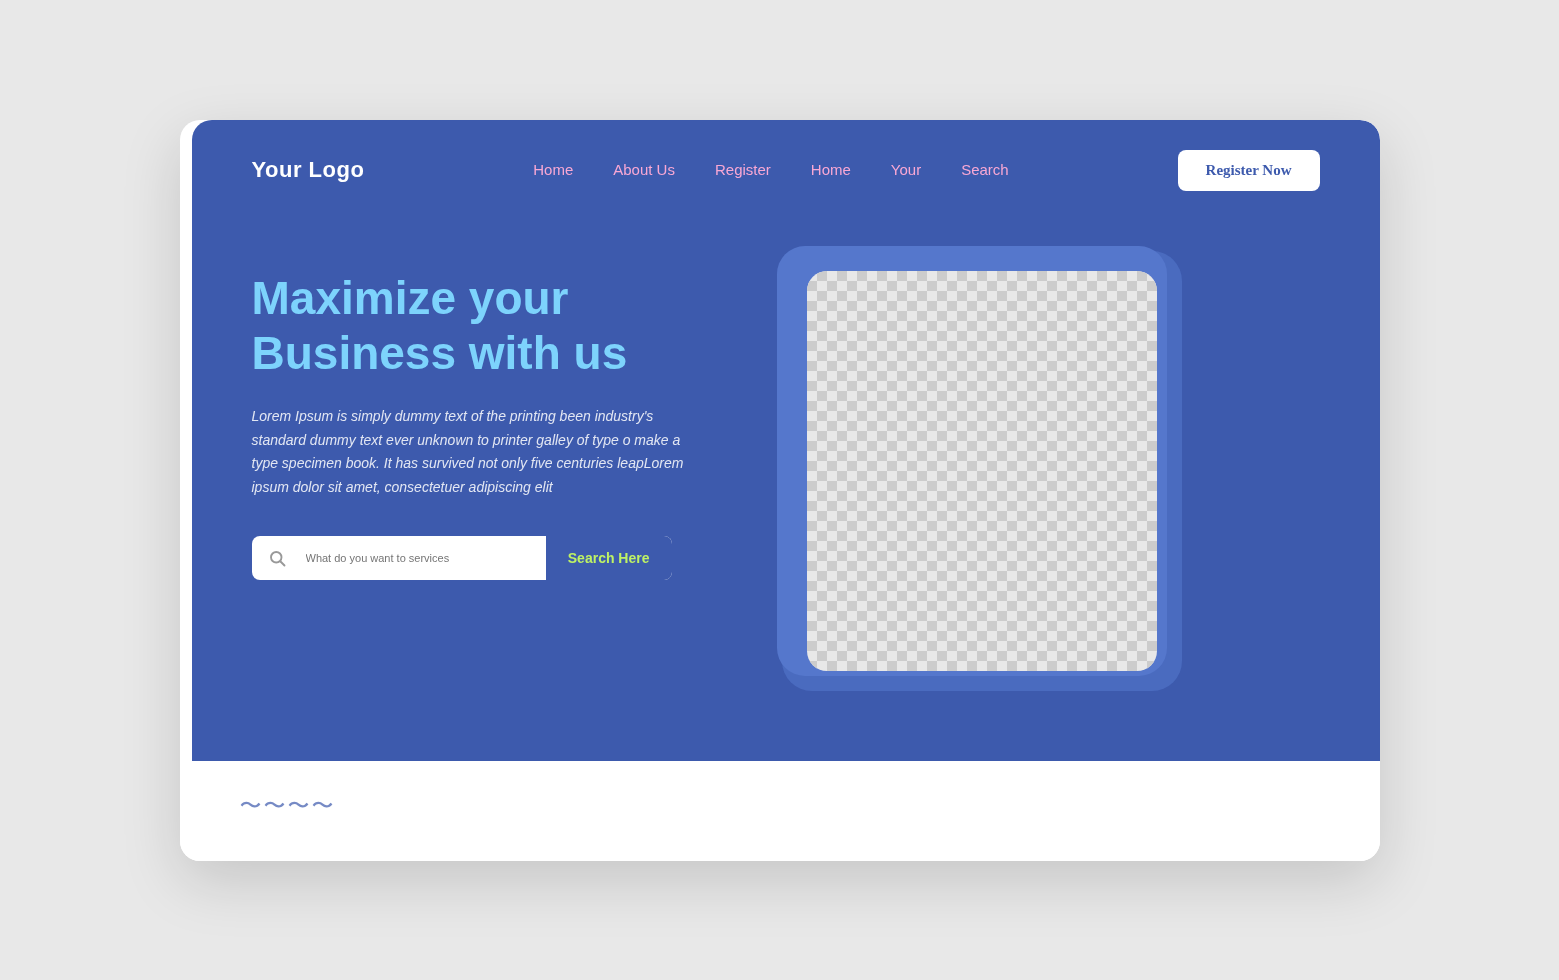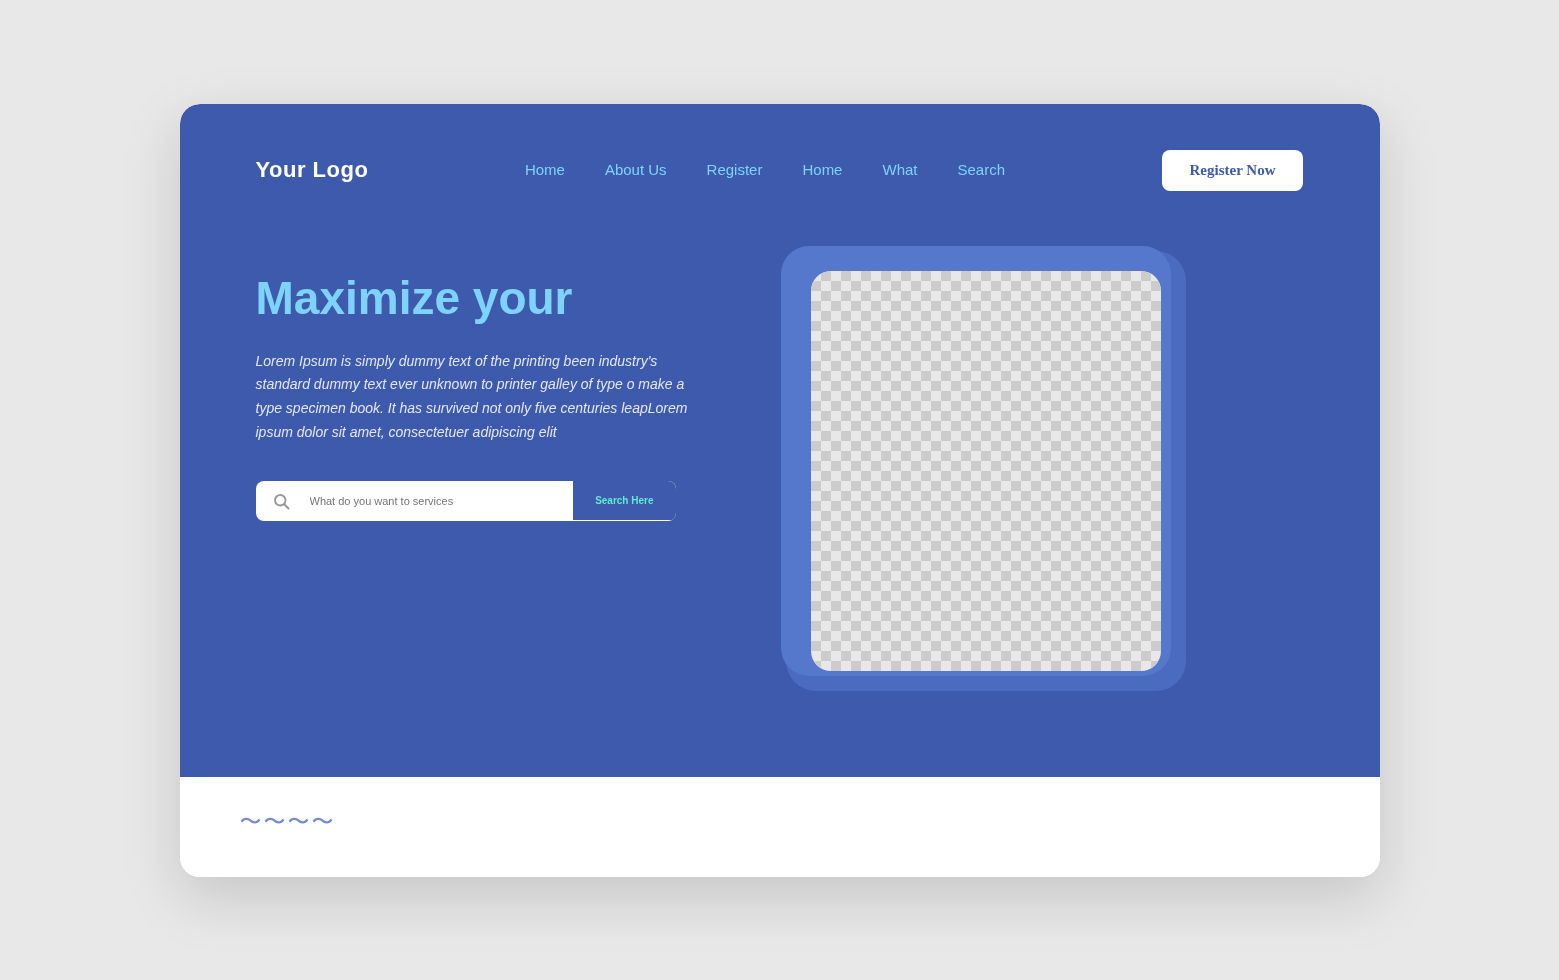--- a/index.html
+++ b/index.html
@@ -18,23 +18,24 @@
       background: #ffffff;
       border-radius: 20px;
       box-shadow: 0 20px 60px rgba(0,0,0,0.15);
       overflow: hidden;
     }
 
     
     .hero-section {
       background-color: #3d5aad;
       border-radius: 20px 20px 0 0;
-      padding: 16px;
+      padding: 0;
       position: relative;
       min-height: 580px;
+      margin-left: 12px;
     }
 
     
     .navbar {
       display: flex;
       align-items: center;
       justify-content: space-between;
       padding: 30px 60px;
     }
 
@@ -46,21 +47,21 @@
     }
 
     .nav-links {
       display: flex;
       align-items: center;
       gap: 40px;
       list-style: none;
     }
 
     .nav-links li a {
-      color: #7dd3fc;
+      color: #f9a8d4;
       text-decoration: none;
       font-size: 15px;
       font-weight: 400;
     }
 
     .btn-register {
       background: #ffffff;
       color: #3d5aad;
       border: none;
       border-radius: 8px;
@@ -130,24 +131,24 @@
       border: none;
       outline: none;
       padding: 14px 8px;
       font-size: 11px;
       color: #555;
       background: transparent;
     }
 
     .search-btn {
       background: #3d5aad;
-      color: #5eead4;
+      color: #bef264;
       border: none;
       padding: 14px 22px;
-      font-size: 10px;
+      font-size: 14px;
       font-weight: 600;
       cursor: pointer;
       white-space: nowrap;
     }
 
     
     .hero-right {
       flex: 0 0 420px;
       position: relative;
       height: 460px;
@@ -232,35 +233,36 @@
         <li>
           <a href="#">About Us</a>
         </li>
         <li>
           <a href="#">Register</a>
         </li>
         <li>
           <a href="#">Home</a>
         </li>
         <li>
-          <a href="#">What</a>
+          <a href="#">Your</a>
         </li>
         <li>
           <a href="#">Search</a>
         </li>
       </ul>
 
       <button class="btn-register">Register Now</button>
     </nav>
 
     <div class="hero-content">
 
       <div class="hero-left">
         <h1 class="hero-title">
           <span>Maximize your</span><br>
+          <span>Business with us</span>
         </h1>
         <p class="hero-description">Lorem Ipsum is simply dummy text of the printing  been industry's standard dummy text ever unknown to printer galley of type o make a type specimen book. It has survived not only five centuries leapLorem ipsum dolor sit amet, consectetuer adipiscing elit</p>
 
         <div class="search-bar">
           <div class="search-icon-wrap">
             <svg class="search-icon-svg" viewBox="0 0 24 24" fill="none" stroke="#999" stroke-width="2.5" stroke-linecap="round" stroke-linejoin="round">
               <circle cx="11" cy="11" r="7"></circle>
               <line x1="17" y1="17" x2="22" y2="22"></line>
             </svg>
           </div>

